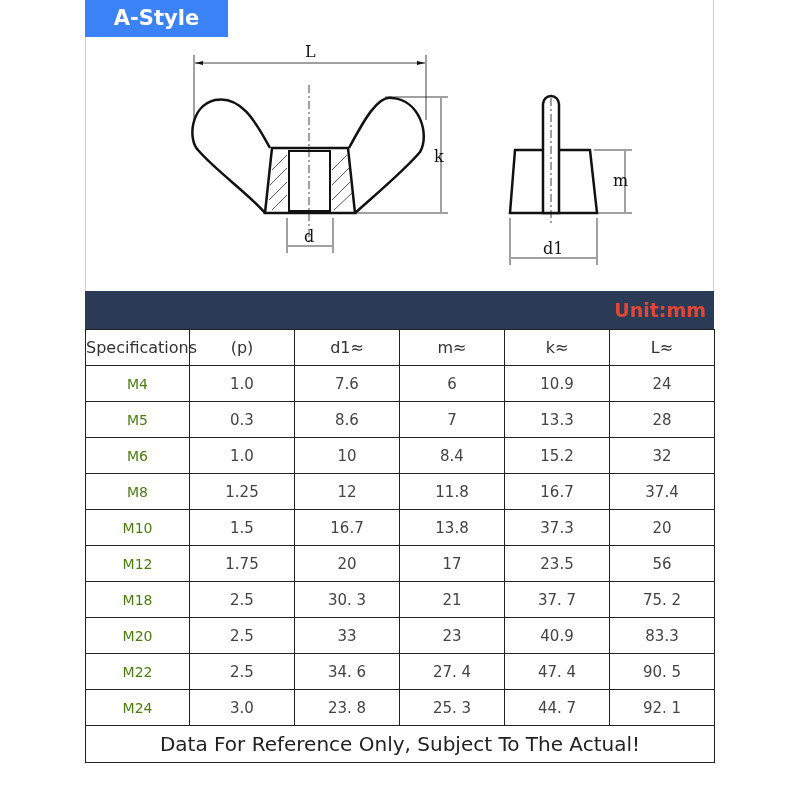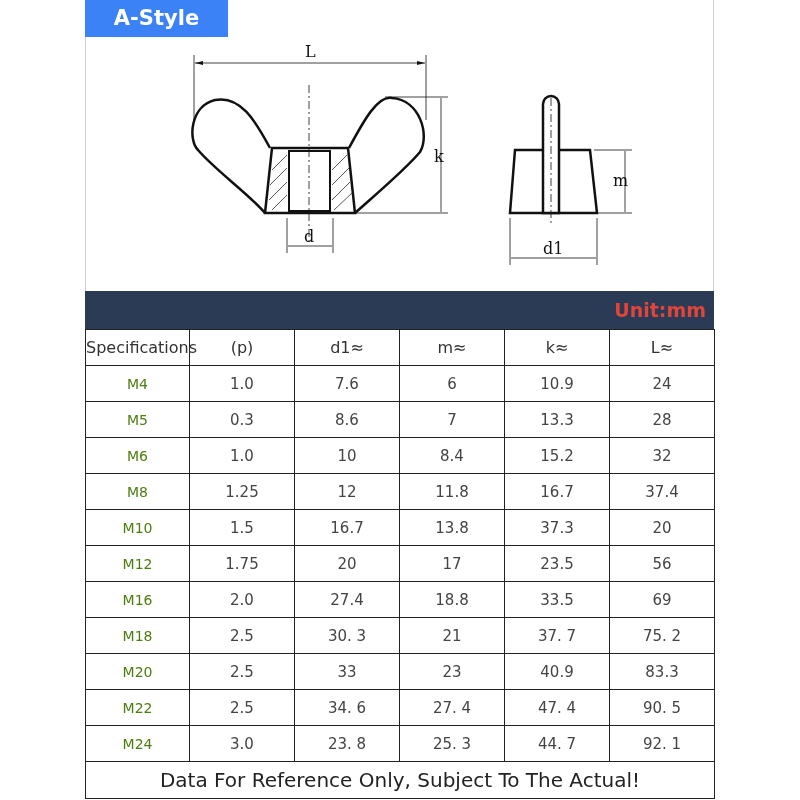--- a/index.html
+++ b/index.html
@@ -141,28 +141,20 @@
       </tr>
       <tr>
         <td class="spec">M12</td>
         <td>1.75</td>
         <td>20</td>
         <td>17</td>
         <td>23.5</td>
         <td>56</td>
       </tr>
       <tr>
-        <td class="spec">M16</td>
-        <td>2.0</td>
-        <td>27.4</td>
-        <td>18.8</td>
-        <td>33.5</td>
-        <td>69</td>
-      </tr>
-      <tr>
         <td class="spec">M18</td>
         <td>2.5</td>
         <td>30. 3</td>
         <td>21</td>
         <td>37. 7</td>
         <td>75. 2</td>
       </tr>
       <tr>
         <td class="spec">M20</td>
         <td>2.5</td>

